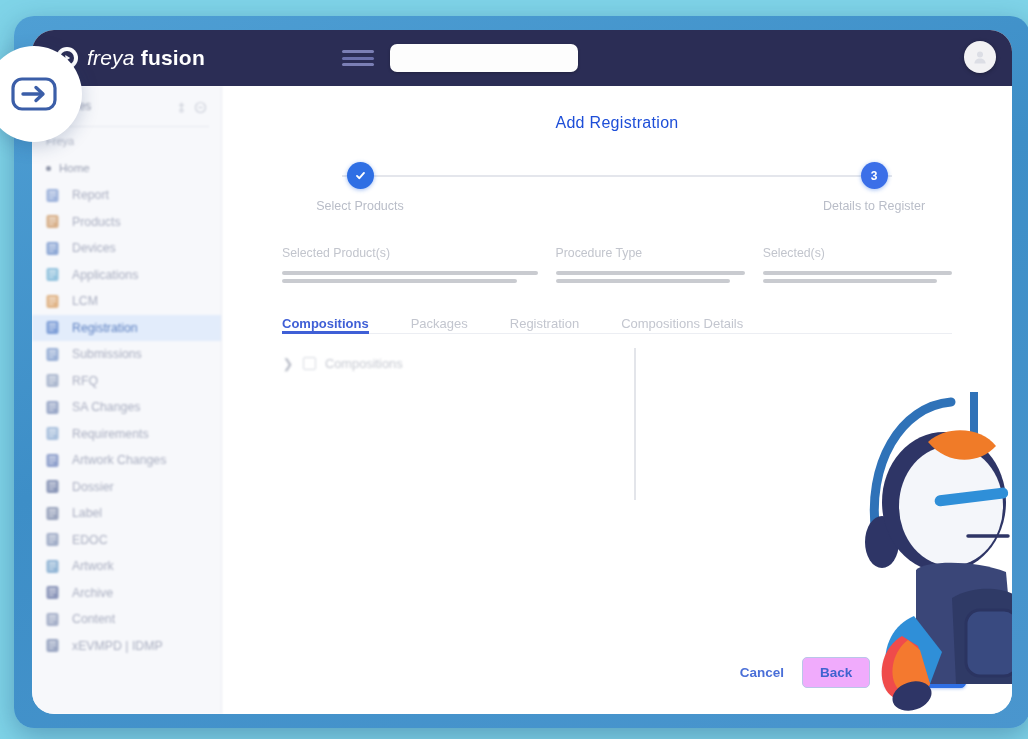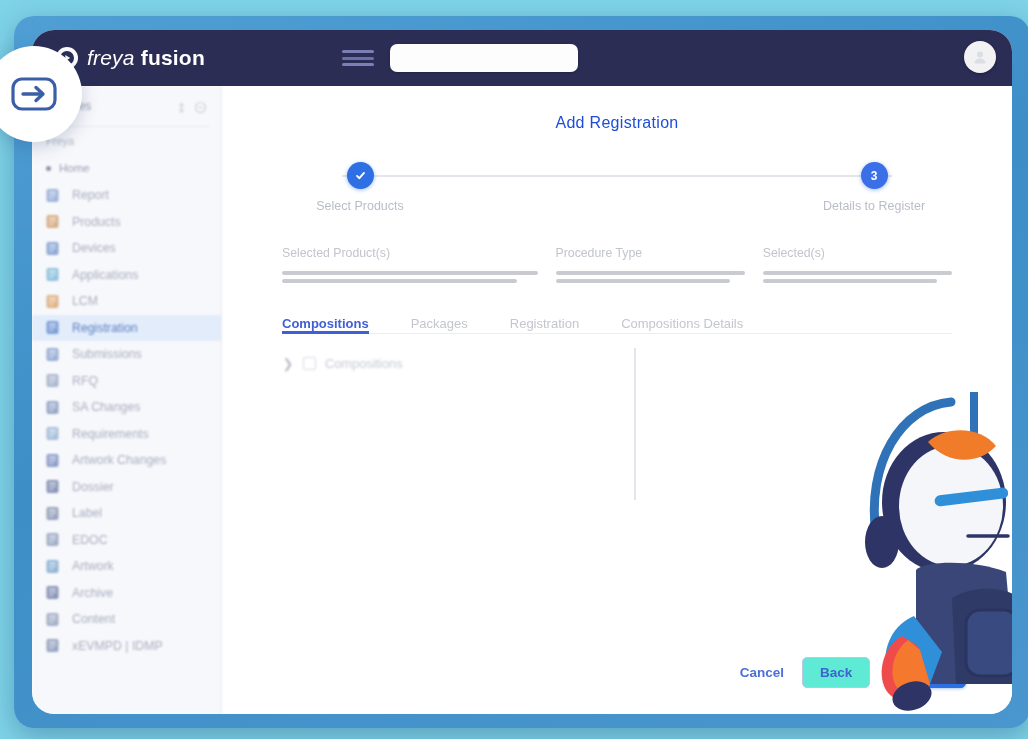--- a/index.html
+++ b/index.html
@@ -316,21 +316,21 @@
     border-radius: 5px;
     cursor: pointer;
   }
   .btn-text {
     background: none; border: none;
     color: #4a6fd8;
     padding: 6px 4px;
     font-weight: 600;
   }
   .btn-outline {
-    background: #5eead4;
+    background: #f0abfc;
     border: 1px solid #b9c6e8;
     color: #3f63cf;
     padding: 7px 17px;
     font-weight: 700;
   }
   .btn-primary {
     background: #2f6fe4;
     border: 1px solid #2f6fe4;
     color: #ffffff;
     padding: 7px 20px;

